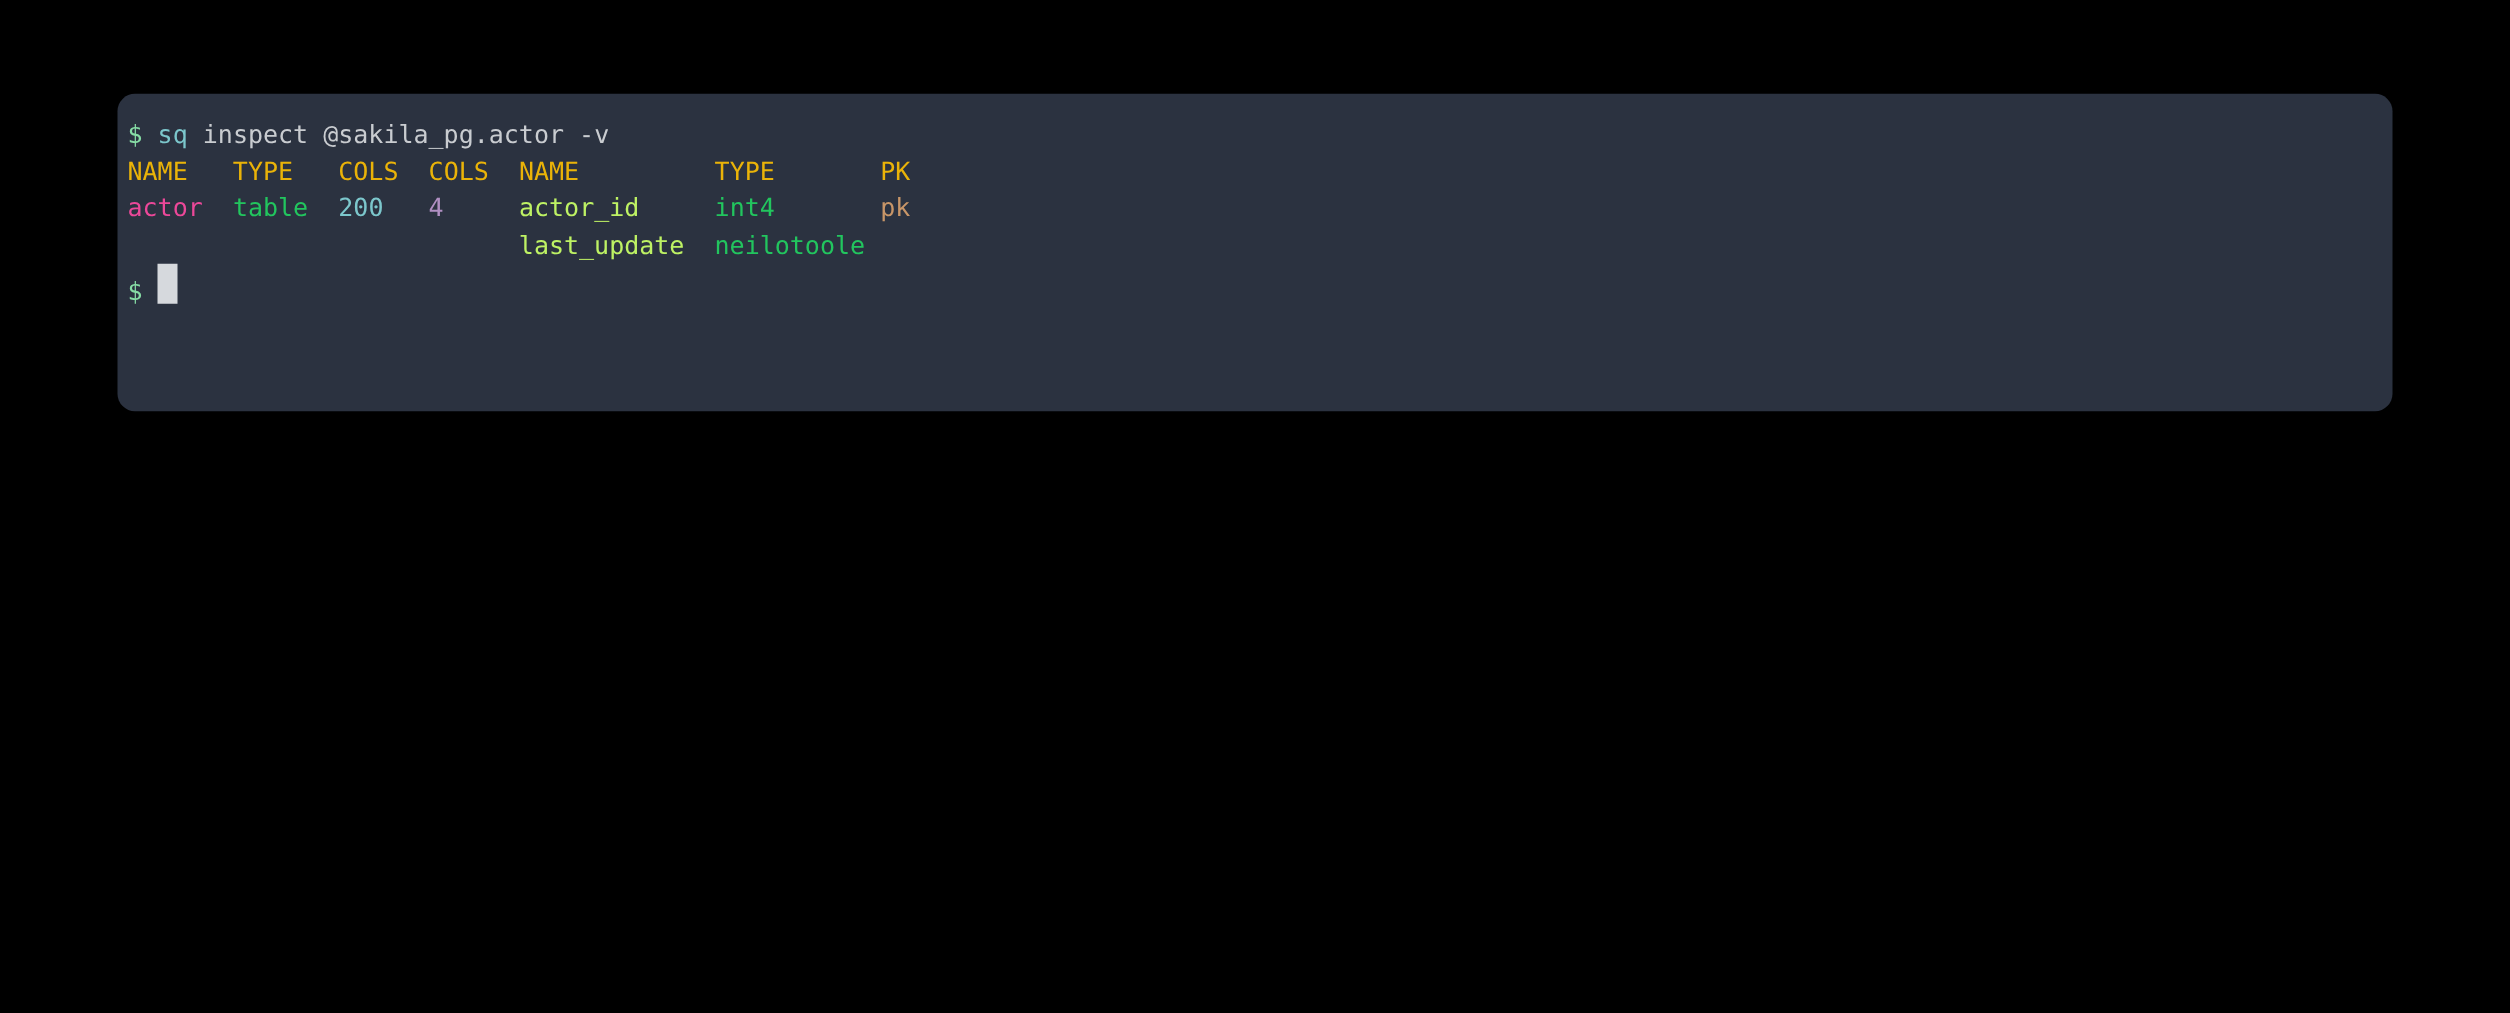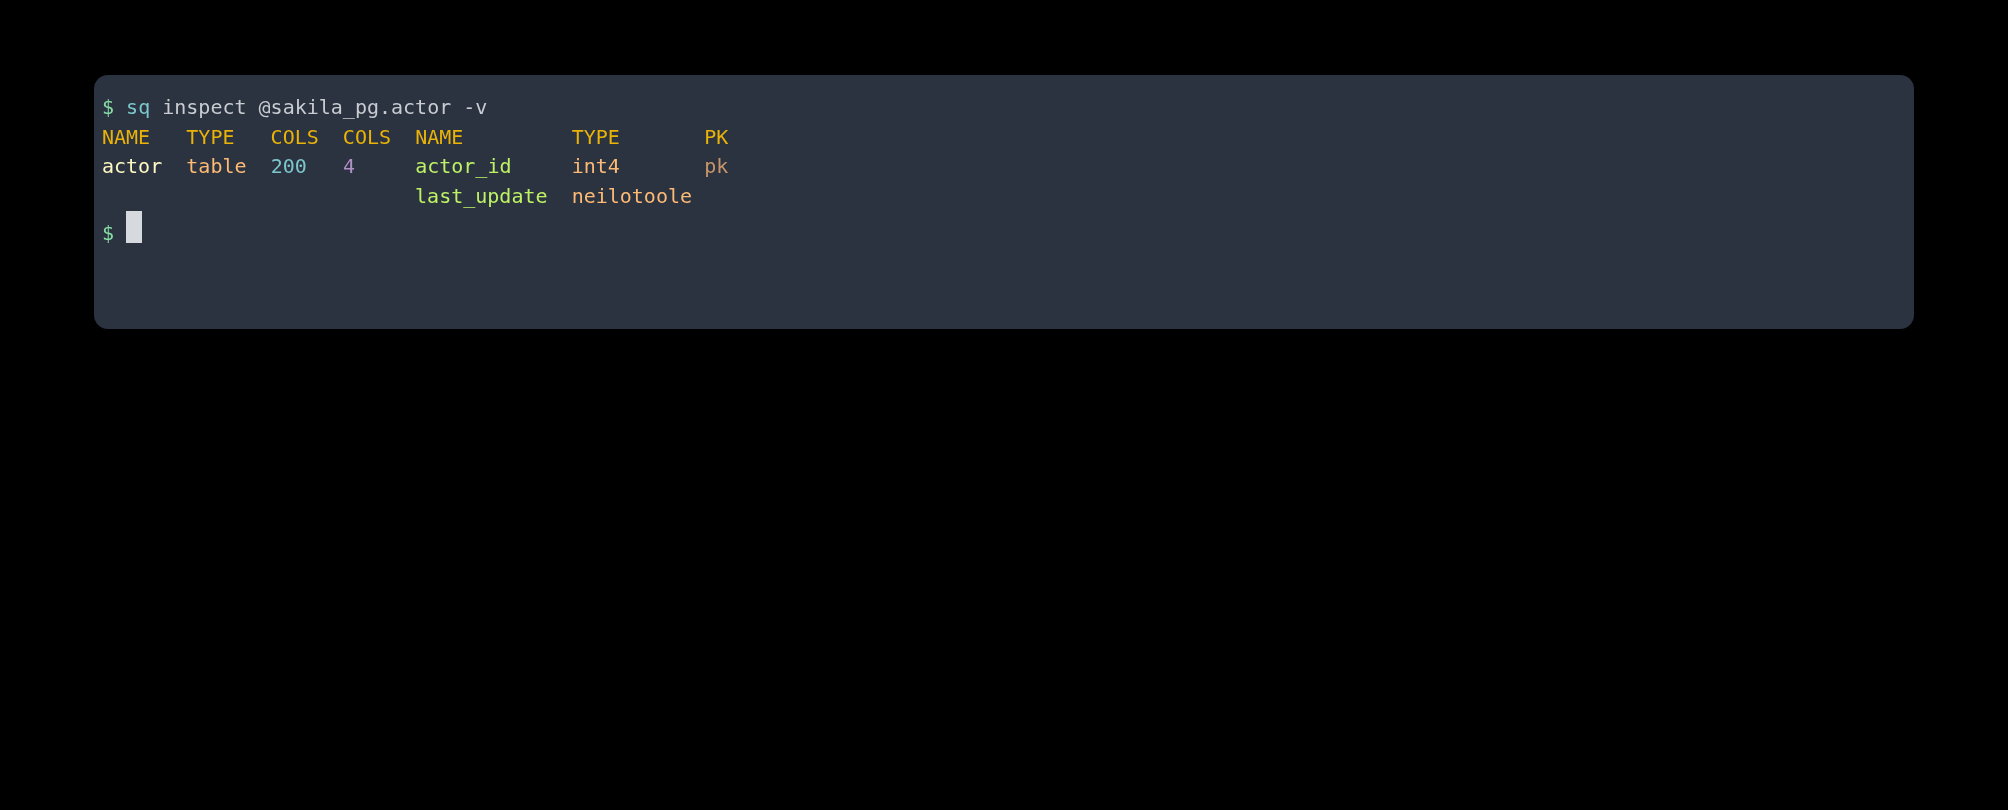--- a/index.html
+++ b/index.html
@@ -59,22 +59,22 @@
   .terminal {
     padding: 18px 24px 80px 8px;
     font-size: 20px;
     line-height: 1.48;
     color: #c9ccd0;
   }
   .line { white-space: pre; }
   .prompt { color: #86dca5; }
   .cmd { color: #c9ccd0; }
   .header-col { color: #eab308; }
-  .val-green { color: #fef9c3; }
-  .val-dim { color: #fdba74; }
+  .val-green { color: #ec4899; }
+  .val-dim { color: #22c55e; }
   .val-cyan { color: #7cc7cc; }
   .val-purple { color: #b08fc2; }
   .val-light { color: #bef264; }
   .val-orange { color: #c89668; }
   .cursor {
     display: inline-block;
     width: 16px;
     height: 32px;
     background: #d6d9dd;
     vertical-align: text-bottom;

